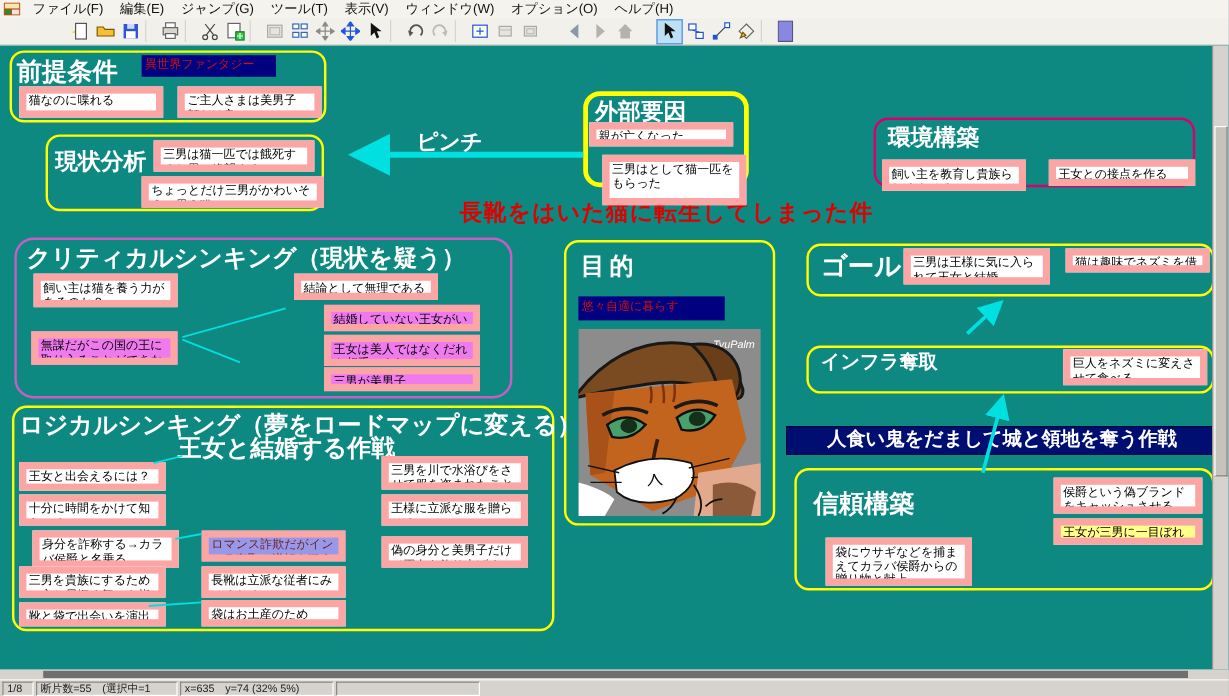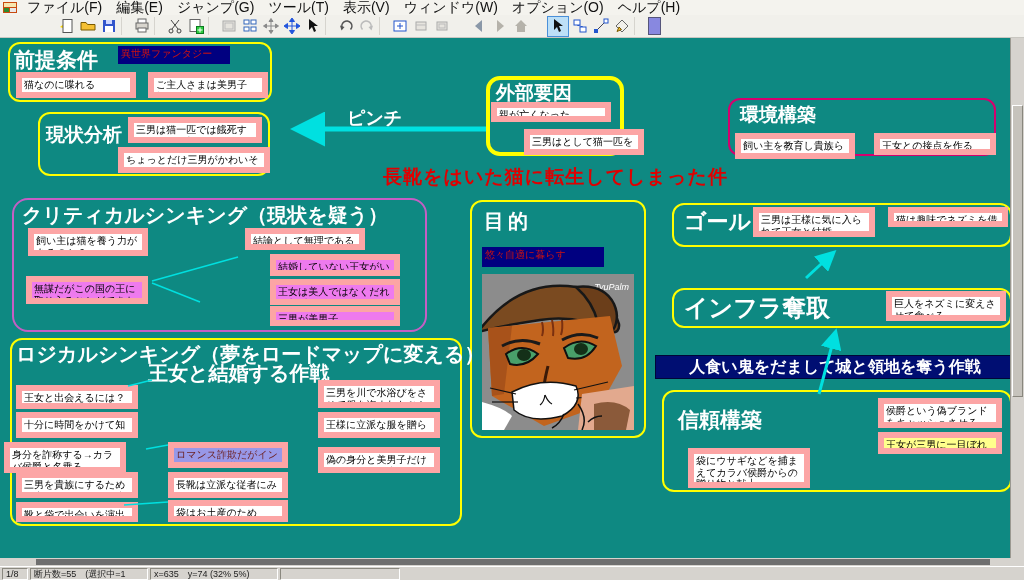--- a/index.html
+++ b/index.html
@@ -5,21 +5,21 @@
   * { box-sizing: border-box; }
   html,body { margin:0; padding:0; }
   body {
     width:1024px; height:580px; overflow:hidden;
     font-family:"Liberation Sans","DejaVu Sans",sans-serif;
     background:#D6D3CE;
   }
   
   .menubar {
     height:15px; background:#F4F3EE; display:flex; align-items:center;
-    font-size:14px; color:#111; padding-left:3px;
+    font-size:11px; color:#111; padding-left:3px;
   }
   .menu-item { padding:0 8px 0 6px; white-space:nowrap; cursor:default; }
   .appicon { margin-right:4px; display:inline-flex; }
   .toolbar {
     height:23px; background:#F1F0EB; display:flex; align-items:center;
     padding-left:56px; border-bottom:1px solid #C9C7C1;
   }
   .tbi { width:21px; height:20px; display:inline-flex; align-items:center; justify-content:center; }
   .tbi.active { background:#BDE0F7; border:1px solid #4A90D9; width:22px; height:21px; }
   .tsep { width:8px; height:18px; border-left:1px solid #D6D4CE; margin:0 2px; }
@@ -270,37 +270,37 @@
   <div class="grp" style="left:662px;top:352px;width:350px;height:102px;"></div>
   <div class="grp" style="left:10px;top:300px;width:452px;height:188px;"></div>
 
   <div class="gtitle" style="left:14px;top:8px;font-size:21px;">前提条件</div>
   <div class="gtitle" style="left:46px;top:84px;font-size:19px;">現状分析</div>
   <div class="gtitle" style="left:496px;top:42px;font-size:19px;">外部要因</div>
   <div class="gtitle" style="left:740px;top:64px;font-size:19px;">環境構築</div>
   <div class="gtitle" style="left:22px;top:164px;font-size:20px;">クリティカルシンキング（現状を疑う）</div>
   <div class="gtitle" style="left:484px;top:170px;font-size:20px;letter-spacing:4px;">目的</div>
   <div class="gtitle" style="left:684px;top:169px;font-size:22px;">ゴール</div>
-  <div class="gtitle" style="left:684px;top:254px;font-size:24px;">インフラ奪取</div>
+  <div class="gtitle" style="left:684px;top:254px;font-size:16px;">インフラ奪取</div>
   <div class="gtitle" style="left:678px;top:368px;font-size:21px;">信頼構築</div>
   <div class="gtitle" style="left:16px;top:303px;font-size:20px;">ロジカルシンキング（夢をロードマップに変える）</div>
   <div class="gtitle" style="left:148px;top:322px;font-size:20px;">王女と結婚する作戦</div>
 
   <div class="gtitle" style="left:347px;top:68px;font-size:18px;">ピンチ</div>
   <div class="maintitle" style="left:383px;top:126px;">長靴をはいた猫に転生してしまった件</div>
 
   <div class="tag" style="left:118px;top:8px;width:112px;height:18px;">異世界ファンタジー</div>
   <div class="ib" style="left:16px;top:34px;width:120px;height:26px;">猫なのに喋れる</div>
   <div class="ib" style="left:148px;top:34px;width:120px;height:26px;">ご主人さまは美男子　顔だけ良い</div>
 
   <div class="ib" style="left:128px;top:79px;width:134px;height:26px;">三男は猫一匹では餓死すると思い絶望する</div>
   <div class="ib" style="left:118px;top:109px;width:152px;height:26px;">ちょっとだけ三男がかわいそうに思う猫</div>
 
   <div class="ib" style="left:491px;top:64px;width:120px;height:20px;">親が亡くなった</div>
-  <div class="ib" style="left:502px;top:91px;width:120px;height:26px;margin-left:22px;">三男はとして猫一匹をもらった</div>
+  <div class="ib" style="left:502px;top:91px;width:120px;height:42px;">三男はとして猫一匹をもらった</div>
 
   <div class="ib" style="left:735px;top:95px;width:120px;height:26px;">飼い主を教育し貴族らしくさせる</div>
   <div class="ib" style="left:874px;top:95px;width:122px;height:22px;">王女との接点を作る</div>
 
   <div class="ib" style="left:28px;top:190px;width:120px;height:28px;">飼い主は猫を養う力があるのか？</div>
   <div class="ib" style="left:245px;top:190px;width:120px;height:22px;">結論として無理である</div>
   <div class="ib pink" style="left:26px;top:238px;width:122px;height:28px;">無謀だがこの国の王に取り入ることができないか？</div>
   <div class="ib pink" style="left:270px;top:216px;width:130px;height:22px;">結婚していない王女がいる</div>
   <div class="ib pink" style="left:270px;top:241px;width:130px;height:26px;">王女は美人ではなくだれも相手にされていない</div>
   <div class="ib pink" style="left:270px;top:268px;width:130px;height:20px;">三男が美男子</div>
@@ -351,21 +351,21 @@
   <div class="ib" style="left:886px;top:253px;width:120px;height:30px;">巨人をネズミに変えさせて食べる</div>
 
   <div class="banner" style="left:655px;top:317px;width:360px;height:24px;">人食い鬼をだまして城と領地を奪う作戦</div>
 
   <div class="ib" style="left:688px;top:410px;width:122px;height:40px;">袋にウサギなどを捕まえてカラバ侯爵からの贈り物と献上</div>
   <div class="ib" style="left:878px;top:360px;width:124px;height:30px;">侯爵という偽ブランドをキャッシュさせる</div>
   <div class="ib yell" style="left:878px;top:394px;width:124px;height:22px;">王女が三男に一目ぼれ</div>
 
   <div class="ib" style="left:16px;top:347px;width:122px;height:24px;">王女と出会えるには？</div>
   <div class="ib" style="left:16px;top:374px;width:122px;height:26px;">十分に時間をかけて知らべる</div>
-  <div class="ib" style="left:4px;top:404px;width:122px;height:31px;">身分を詐称する→カラバ侯爵と名乗る</div>
+  <div class="ib" style="left:27px;top:404px;width:122px;height:31px;">身分を詐称する→カラバ侯爵と名乗る</div>
   <div class="ib" style="left:16px;top:434px;width:122px;height:26px;">三男を貴族にするために立ち居振る舞いを指導する</div>
   <div class="ib" style="left:16px;top:464px;width:122px;height:20px;">靴と袋で出会いを演出する</div>
 
   <div class="ib peri" style="left:168px;top:404px;width:120px;height:26px;">ロマンス詐欺だがインフラ奪取で逆転を狙う</div>
   <div class="ib" style="left:168px;top:434px;width:120px;height:26px;">長靴は立派な従者にみせるため</div>
   <div class="ib" style="left:168px;top:462px;width:120px;height:22px;">袋はお土産のため</div>
 
   <div class="ib" style="left:318px;top:342px;width:122px;height:28px;">三男を川で水浴びをさせて服を盗まれたことにする</div>
   <div class="ib" style="left:318px;top:374px;width:122px;height:26px;">王様に立派な服を贈らせる</div>
   <div class="ib" style="left:318px;top:409px;width:122px;height:26px;">偽の身分と美男子だけで王女を釣り上げる</div>

